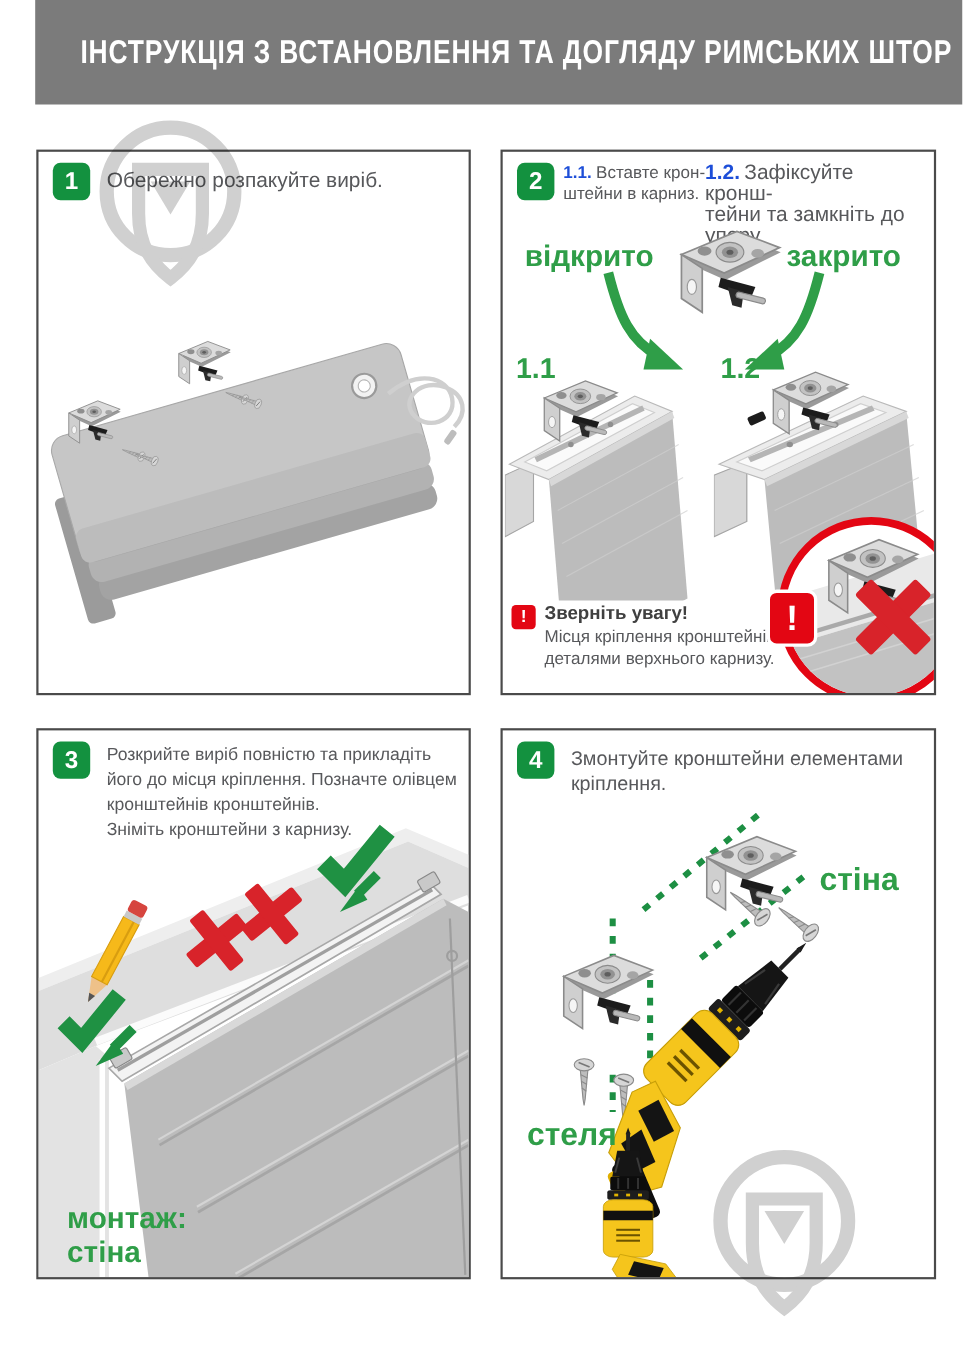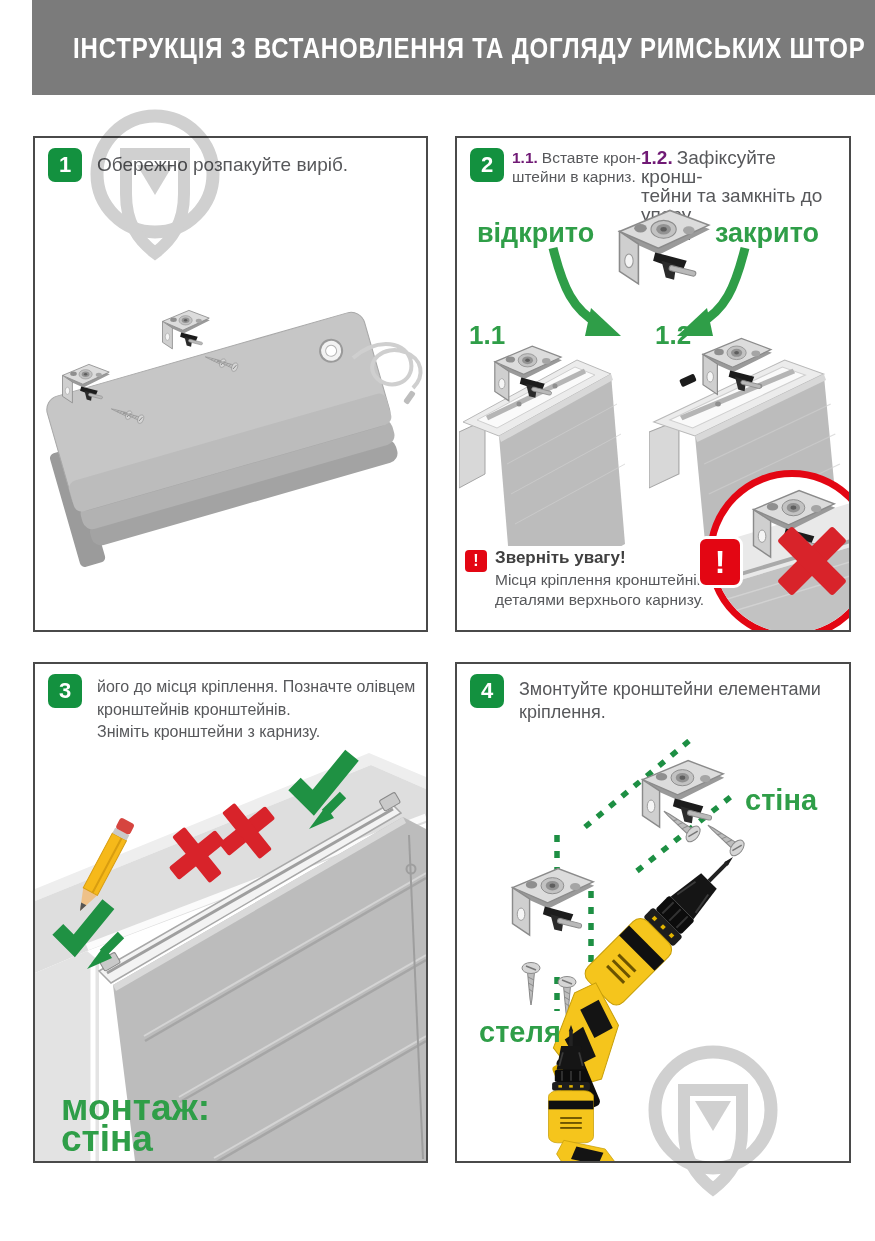--- a/index.html
+++ b/index.html
@@ -12,21 +12,21 @@
   .panel{position:absolute;background:#ffffff;border:2px solid #4a4a4a;overflow:hidden;}
   #panel1{left:33px;top:136px;width:391px;height:492px;}
   #panel2{left:455px;top:136px;width:392px;height:492px;}
   #panel3{left:33px;top:662px;width:391px;height:497px;}
   #panel4{left:455px;top:662px;width:392px;height:497px;}
   .stepnum{position:absolute;left:13px;top:10px;width:34px;height:34px;background:#13913f;
           border-radius:7px;color:#fff;font-weight:700;font-size:22px;
           display:flex;align-items:center;justify-content:center;}
   .body-text{position:absolute;color:#57585b;}
   .ln{display:block;}
-  .boldnum{font-weight:700;color:#701a75;margin-right:4px;}
+  .boldnum{font-weight:700;color:#1d4ed8;margin-right:4px;}
   .green-label{position:absolute;color:#2f9e48;font-weight:700;white-space:nowrap;}
   .figlabel{font-size:26px;}
   .warn-icon{position:absolute;left:8px;top:412px;width:22px;height:22px;background:#e30613;
           border-radius:4px;color:#fff;font-weight:700;font-size:16px;
           display:flex;align-items:center;justify-content:center;}
   .warn-title{position:absolute;left:38px;top:410px;font-weight:700;color:#404040;font-size:17px;}
   .warn-lines{position:absolute;left:38px;top:432px;font-size:15.5px;line-height:20px;color:#57585b;}
   .callout{position:absolute;left:250px;top:332px;width:156px;height:156px;border:7px solid #e30613;
           border-radius:50%;overflow:hidden;background:#fff;}
   .alert-badge{position:absolute;left:240px;top:398px;width:40px;height:46px;background:#e30613;
@@ -219,20 +219,21 @@
     <div class="warn-title">Зверніть увагу!</div>
     <div class="warn-lines">
       <span class="ln">Місця кріплення кронштейнів</span>
       <span class="ln">деталями верхнього карнизу.</span>
     </div>
   </div>
 
   <div class="panel" id="panel3">
     <div class="stepnum">3</div>
     <div class="body-text" style="left:62px;top:12px;font-size:16px;line-height:22.5px;">
+      <span class="ln">Розкрийте виріб повністю та прикладіть</span>
       <span class="ln">його до місця кріплення. Позначте олівцем</span>
       <span class="ln">кронштейнів кронштейнів.</span>
       <span class="ln">Зніміть кронштейни з карнизу.</span>
     </div>
     <svg class="abs" style="left:0;top:75px;" width="391" height="422" viewBox="0 0 391 422">
       <polygon points="0,150 334,14 391,38 391,50 336,26 0,162" fill="#eeeeee"></polygon>
       <polygon points="0,162 336,26 391,50 391,84 52,212 0,234" fill="#dedede"></polygon>
       <line x1="52" y1="208" x2="391" y2="78" stroke="#fbfbfb" stroke-width="7"></line>
       <polygon points="0,234 52,212 64,222 64,422 0,422" fill="#e3e3e3"></polygon>
       <line x1="58" y1="224" x2="58" y2="422" stroke="#ffffff" stroke-width="5"></line>
@@ -255,21 +256,21 @@
       <line x1="374" y1="96" x2="388" y2="420" stroke="#9e9e9e" stroke-width="2"></line>
       <circle cx="376" cy="130" r="4.5" fill="none" stroke="#9e9e9e" stroke-width="2"></circle>
       <use href="#xmark" transform="translate(162,116) scale(1.15) rotate(6)"></use>
       <use href="#xmark" transform="translate(212,92) scale(1.15) rotate(6)"></use>
       <use href="#check" transform="translate(287,40) scale(1.25)"></use>
       <use href="#check" transform="translate(47,186) scale(1.1)"></use>
       <use href="#garrow" transform="translate(292,72)"></use>
       <use href="#garrow" transform="translate(70,212)"></use>
       <use href="#pencil" transform="translate(45,172) rotate(-152)"></use>
     </svg>
-    <div class="green-label" style="left:26px;top:428px;font-size:37px;line-height:31px;">
+    <div class="green-label" style="left:26px;top:428px;font-size:27px;line-height:31px;">
       <span class="ln">монтаж:</span>
       <span class="ln">стіна</span>
     </div>
   </div>
 
   <div class="panel" id="panel4">
     <div class="stepnum">4</div>
     <div class="body-text" style="left:62px;top:14px;font-size:18px;line-height:23px;">
       <span class="ln">Змонтуйте кронштейни елементами</span>
       <span class="ln">кріплення.</span>

